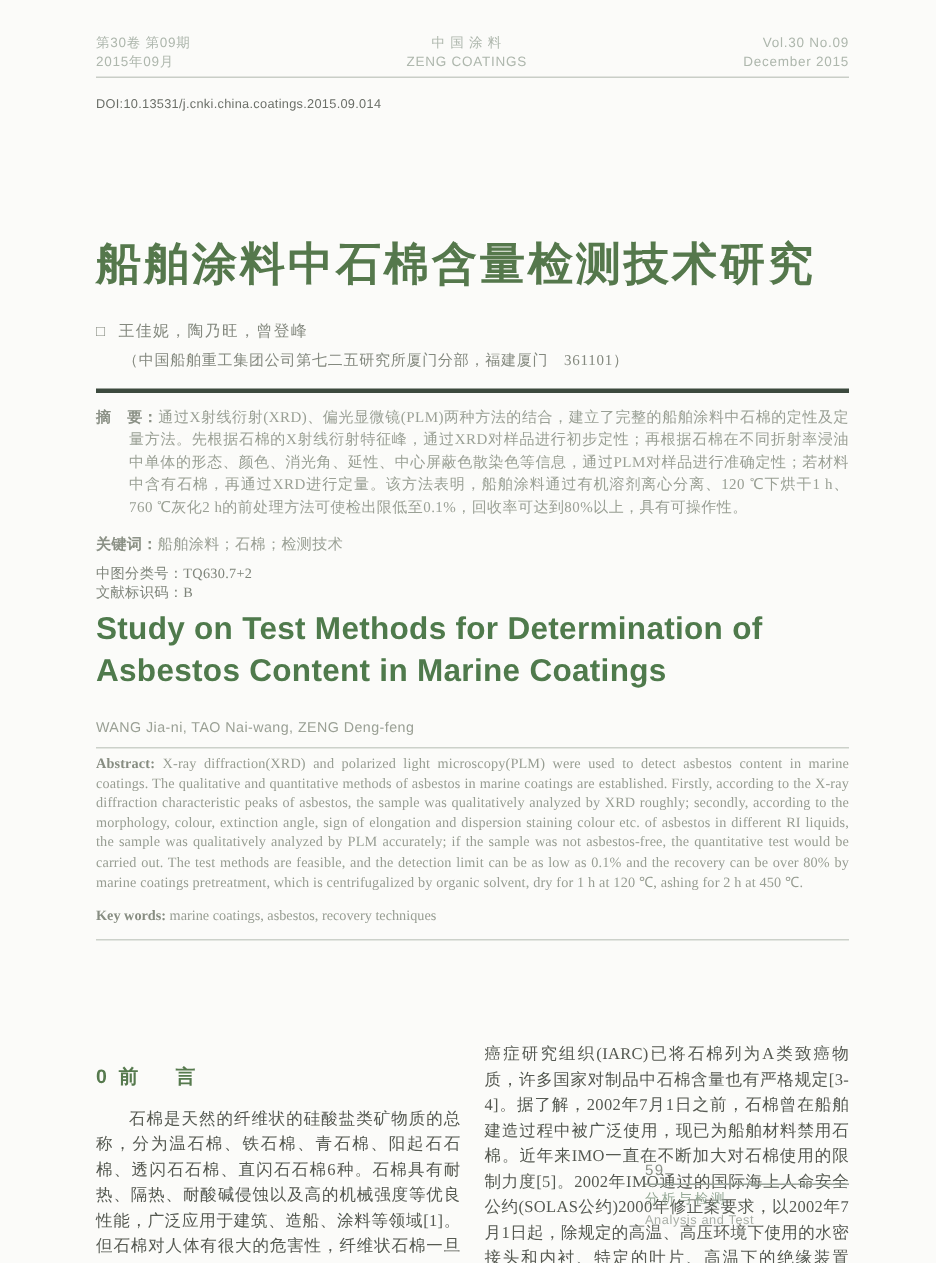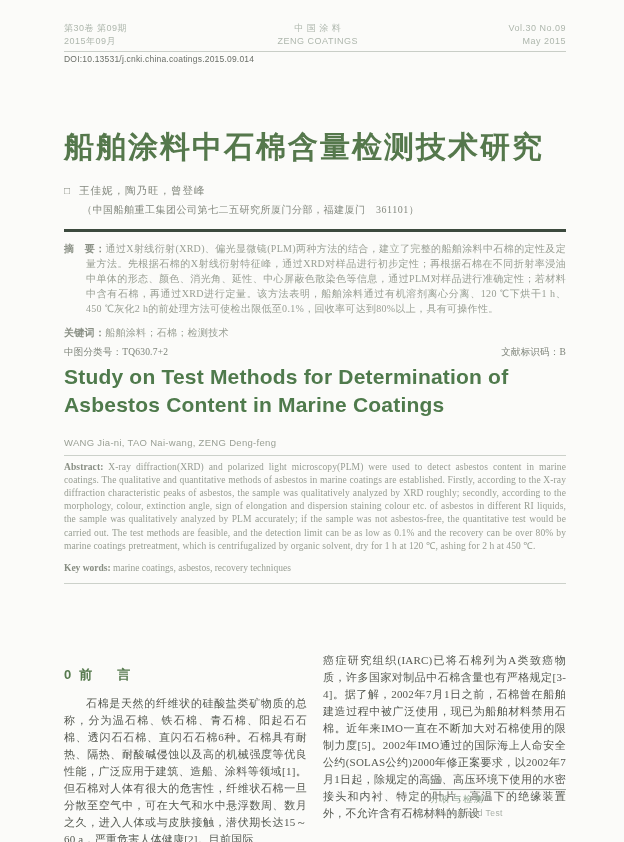--- a/index.html
+++ b/index.html
@@ -25,25 +25,25 @@
     letter-spacing:.5px;
     gap:38px;
   }
   .jh-col{white-space:nowrap;}
   .jh-left{text-align:left;}
   .jh-center{text-align:center;}
   .jh-right{text-align:right;}
   .header-rule{border:none;border-top:1px solid #c9cec7;margin:3px 0 0 0;}
   .doi-line{
     font-family:"Liberation Sans", sans-serif;
-    font-size:8.5px;color:#6b6f68;margin-top:2px;letter-spacing:.2px;
+    font-size:8.5px;color:#6b6f68;margin-top:12px;letter-spacing:.2px;
   }
   
   .title-cn{
-    margin-top:66px;
+    margin-top:86px;
     font-size:30px;font-weight:bold;color:#55784c;
     font-family:"Liberation Sans", sans-serif;
     letter-spacing:2px;line-height:34px;
   }
   .authors-cn{
     margin-top:16px;font-size:10.5px;color:#84897f;letter-spacing:1px;
   }
   .authors-cn .marker{margin-right:8px;color:#84897f;font-size:10px;}
   .affiliation-cn{
     margin-top:5px;margin-left:18px;font-size:10px;color:#84897f;letter-spacing:.5px;
@@ -57,21 +57,21 @@
     padding-left:22px;text-indent:-22px;
     letter-spacing:.3px;
   }
   .abstract-cn .label{font-weight:bold;color:#8b9186;}
   .keywords-cn{
     margin-top:3px;font-size:10px;color:#9aa095;letter-spacing:.3px;
   }
   .keywords-cn .label{font-weight:bold;color:#8b9186;}
   .meta-line{
     margin-top:6px;display:flex;justify-content:space-between;
-    font-size:9.5px;color:#7e847a;letter-spacing:.2px;
+    font-size:9.5px;color:#7e847a;letter-spacing:.2px;flex-direction:column;
   }
   
   .title-en{
     margin-top:4px;
     font-family:Liberation Sans, sans-serif;
     font-size:21px;font-weight:bold;color:#4f7a4c;
     line-height:28px;letter-spacing:.2px;
   }
   .authors-en{
     margin-top:8px;font-family:"Liberation Sans", sans-serif;
@@ -127,35 +127,35 @@
     <div class="jh-col jh-left">
       <div>第30卷 第09期</div>
       <div>2015年09月</div>
     </div>
     <div class="jh-col jh-center">
       <div>中 国 涂 料</div>
       <div>ZENG COATINGS</div>
     </div>
     <div class="jh-col jh-right">
       <div>Vol.30 No.09</div>
-      <div>May 2015</div>
+      <div>December 2015</div>
     </div>
   </div>
   <hr class="header-rule">
   <div class="doi-line">DOI:10.13531/j.cnki.china.coatings.2015.09.014</div>
 
   <h1 class="title-cn">船舶涂料中石棉含量检测技术研究</h1>
   <div class="authors-cn">
     <span class="marker">□</span><span>王佳妮，陶乃旺，曾登峰</span>
   </div>
   <div class="affiliation-cn">（中国船舶重工集团公司第七二五研究所厦门分部，福建厦门　361101）</div>
 
   <hr class="thick-rule">
 
-  <p class="abstract-cn"><span class="label">摘　要：</span><span>通过X射线衍射(XRD)、偏光显微镜(PLM)两种方法的结合，建立了完整的船舶涂料中石棉的定性及定量方法。先根据石棉的X射线衍射特征峰，通过XRD对样品进行初步定性；再根据石棉在不同折射率浸油中单体的形态、颜色、消光角、延性、中心屏蔽色散染色等信息，通过PLM对样品进行准确定性；若材料中含有石棉，再通过XRD进行定量。该方法表明，船舶涂料通过有机溶剂离心分离、120 ℃下烘干1 h、450 ℃灰化2 h的前处理方法可使检出限低至0.1%，回收率可达到80%以上，具有可操作性。</span></p>
+  <p class="abstract-cn"><span class="label">摘　要：</span><span>通过X射线衍射(XRD)、偏光显微镜(PLM)两种方法的结合，建立了完整的船舶涂料中石棉的定性及定量方法。先根据石棉的X射线衍射特征峰，通过XRD对样品进行初步定性；再根据石棉在不同折射率浸油中单体的形态、颜色、消光角、延性、中心屏蔽色散染色等信息，通过PLM对样品进行准确定性；若材料中含有石棉，再通过XRD进行定量。该方法表明，船舶涂料通过有机溶剂离心分离、120 ℃下烘干1 h、760 ℃灰化2 h的前处理方法可使检出限低至0.1%，回收率可达到80%以上，具有可操作性。</span></p>
   <div class="keywords-cn"><span class="label">关键词：</span><span>船舶涂料；石棉；检测技术</span></div>
 
   <div class="meta-line">
     <span>中图分类号：TQ630.7+2</span>
     <span>文献标识码：B</span>
   </div>
 
   <h2 class="title-en">Study on Test Methods for Determination of Asbestos Content in Marine Coatings</h2>
   <div class="authors-en">WANG Jia-ni, TAO Nai-wang, ZENG Deng-feng</div>
 

